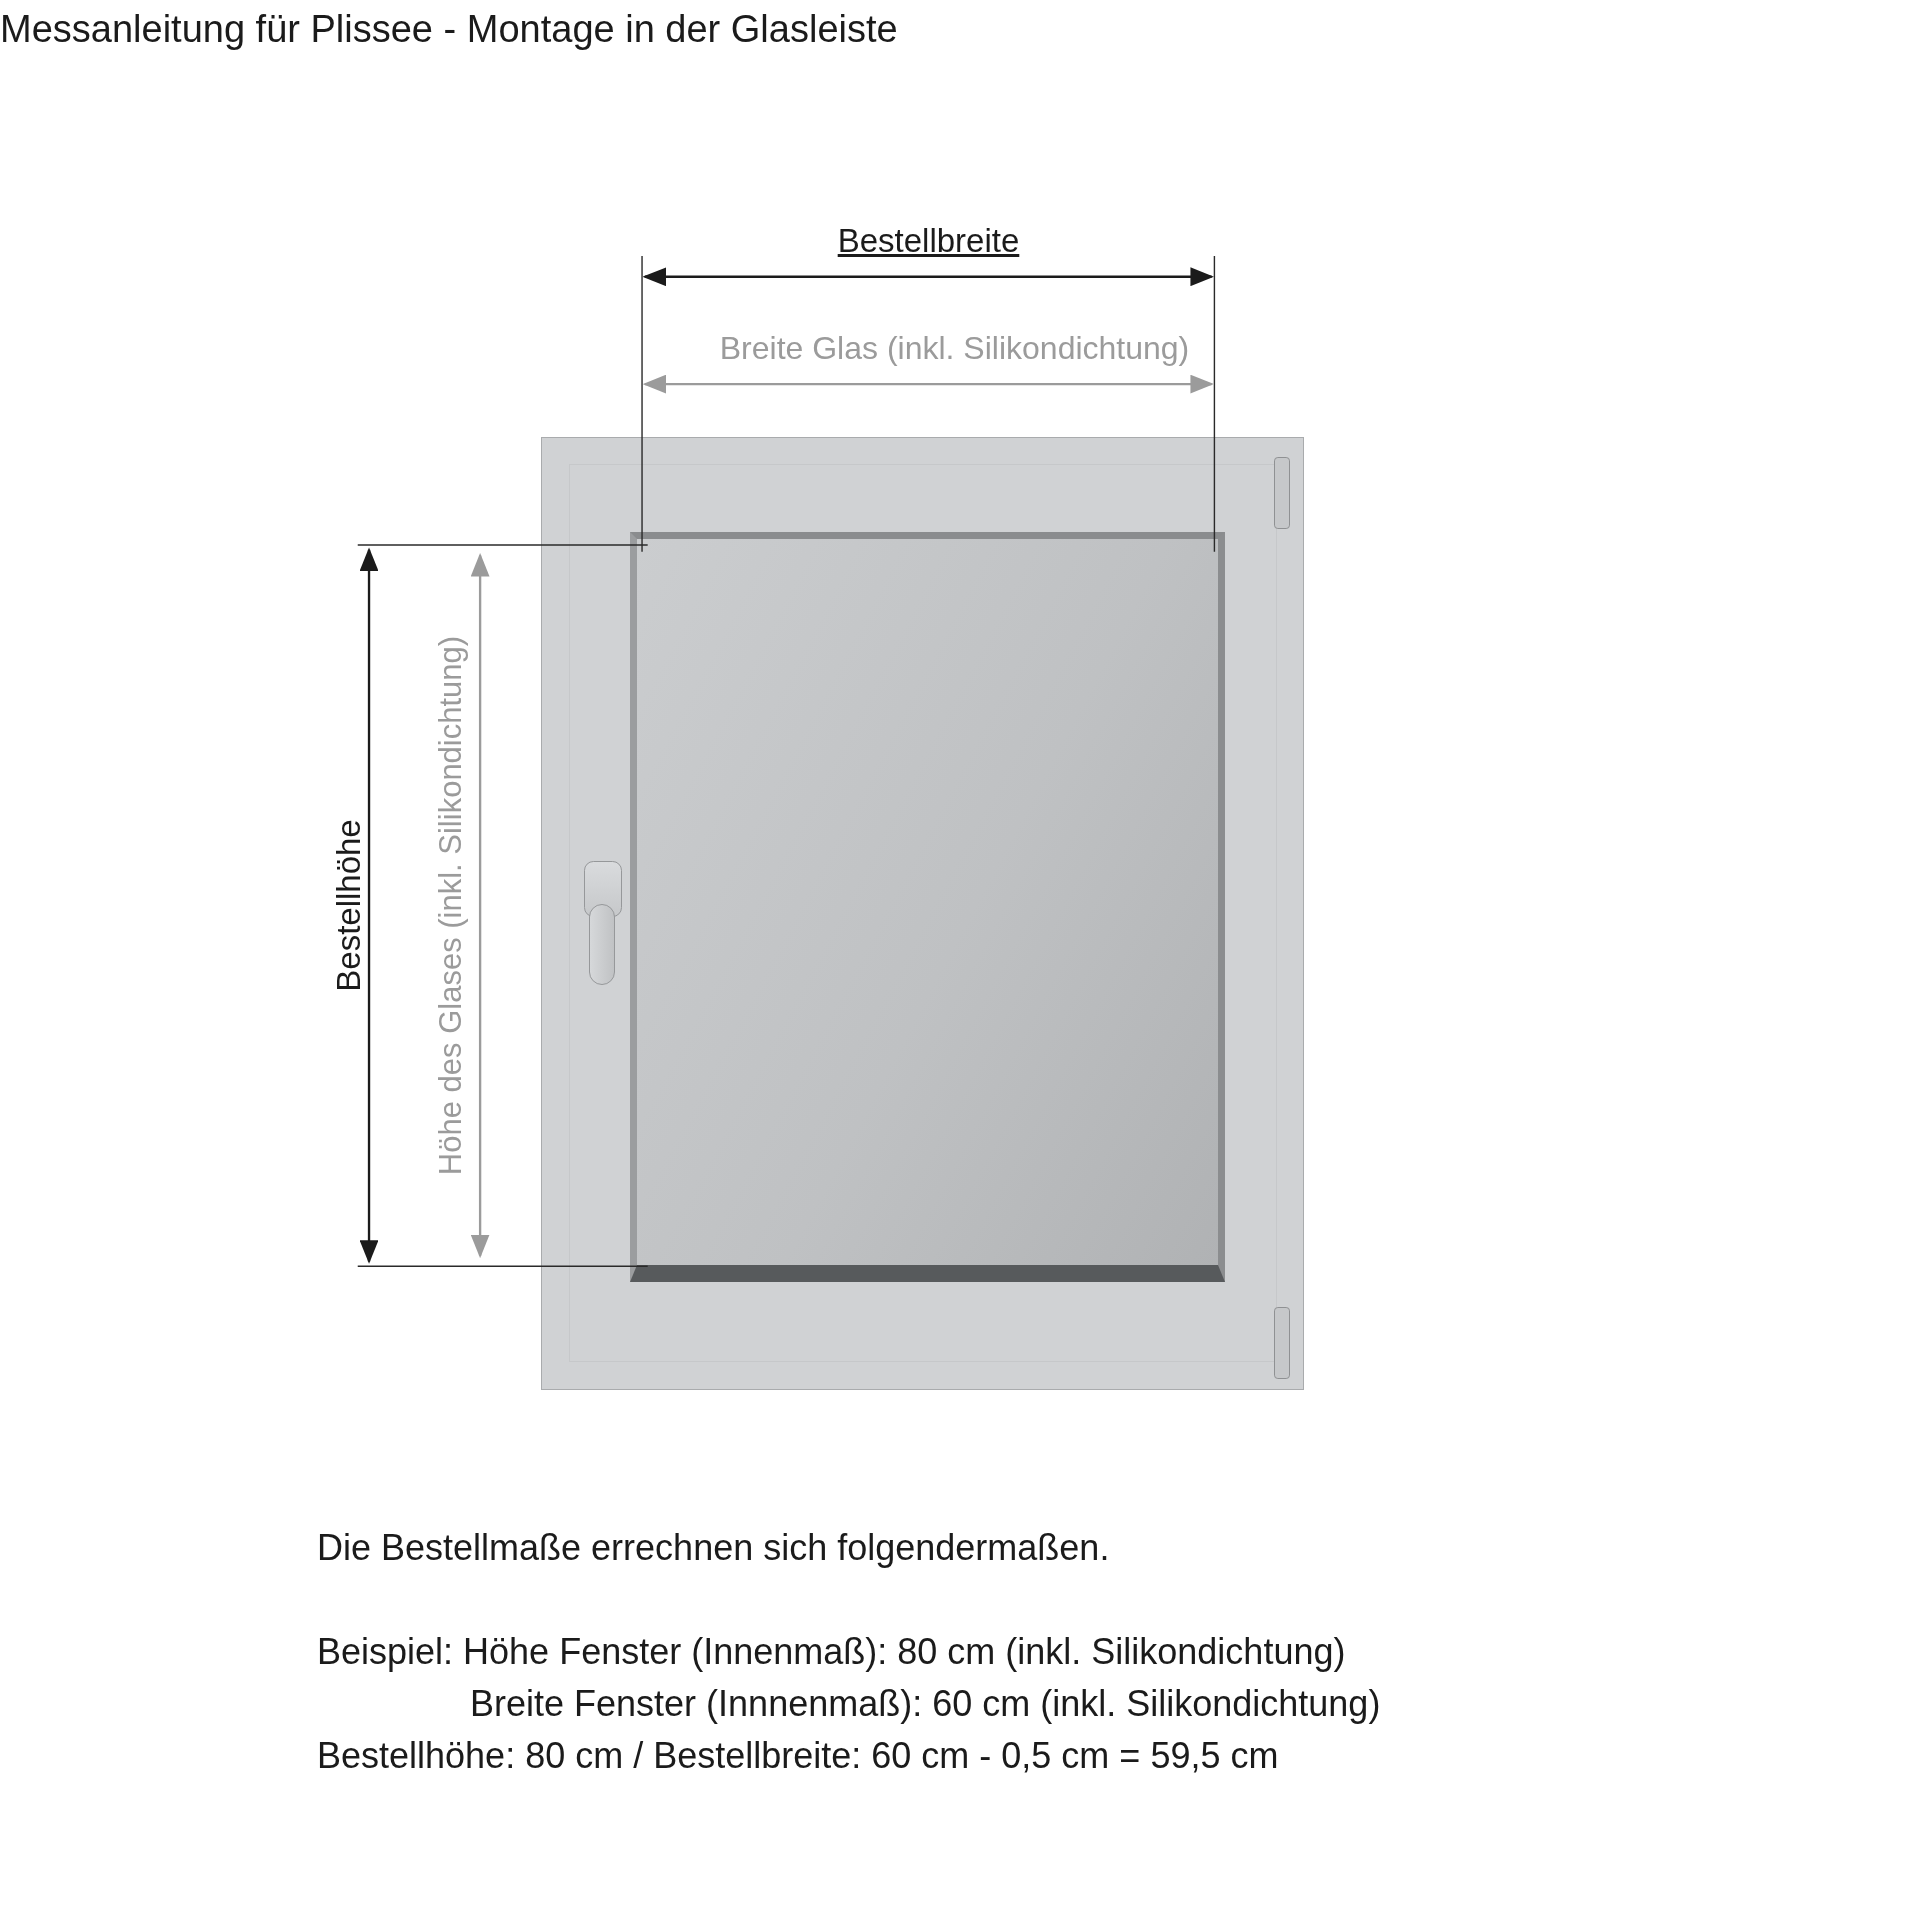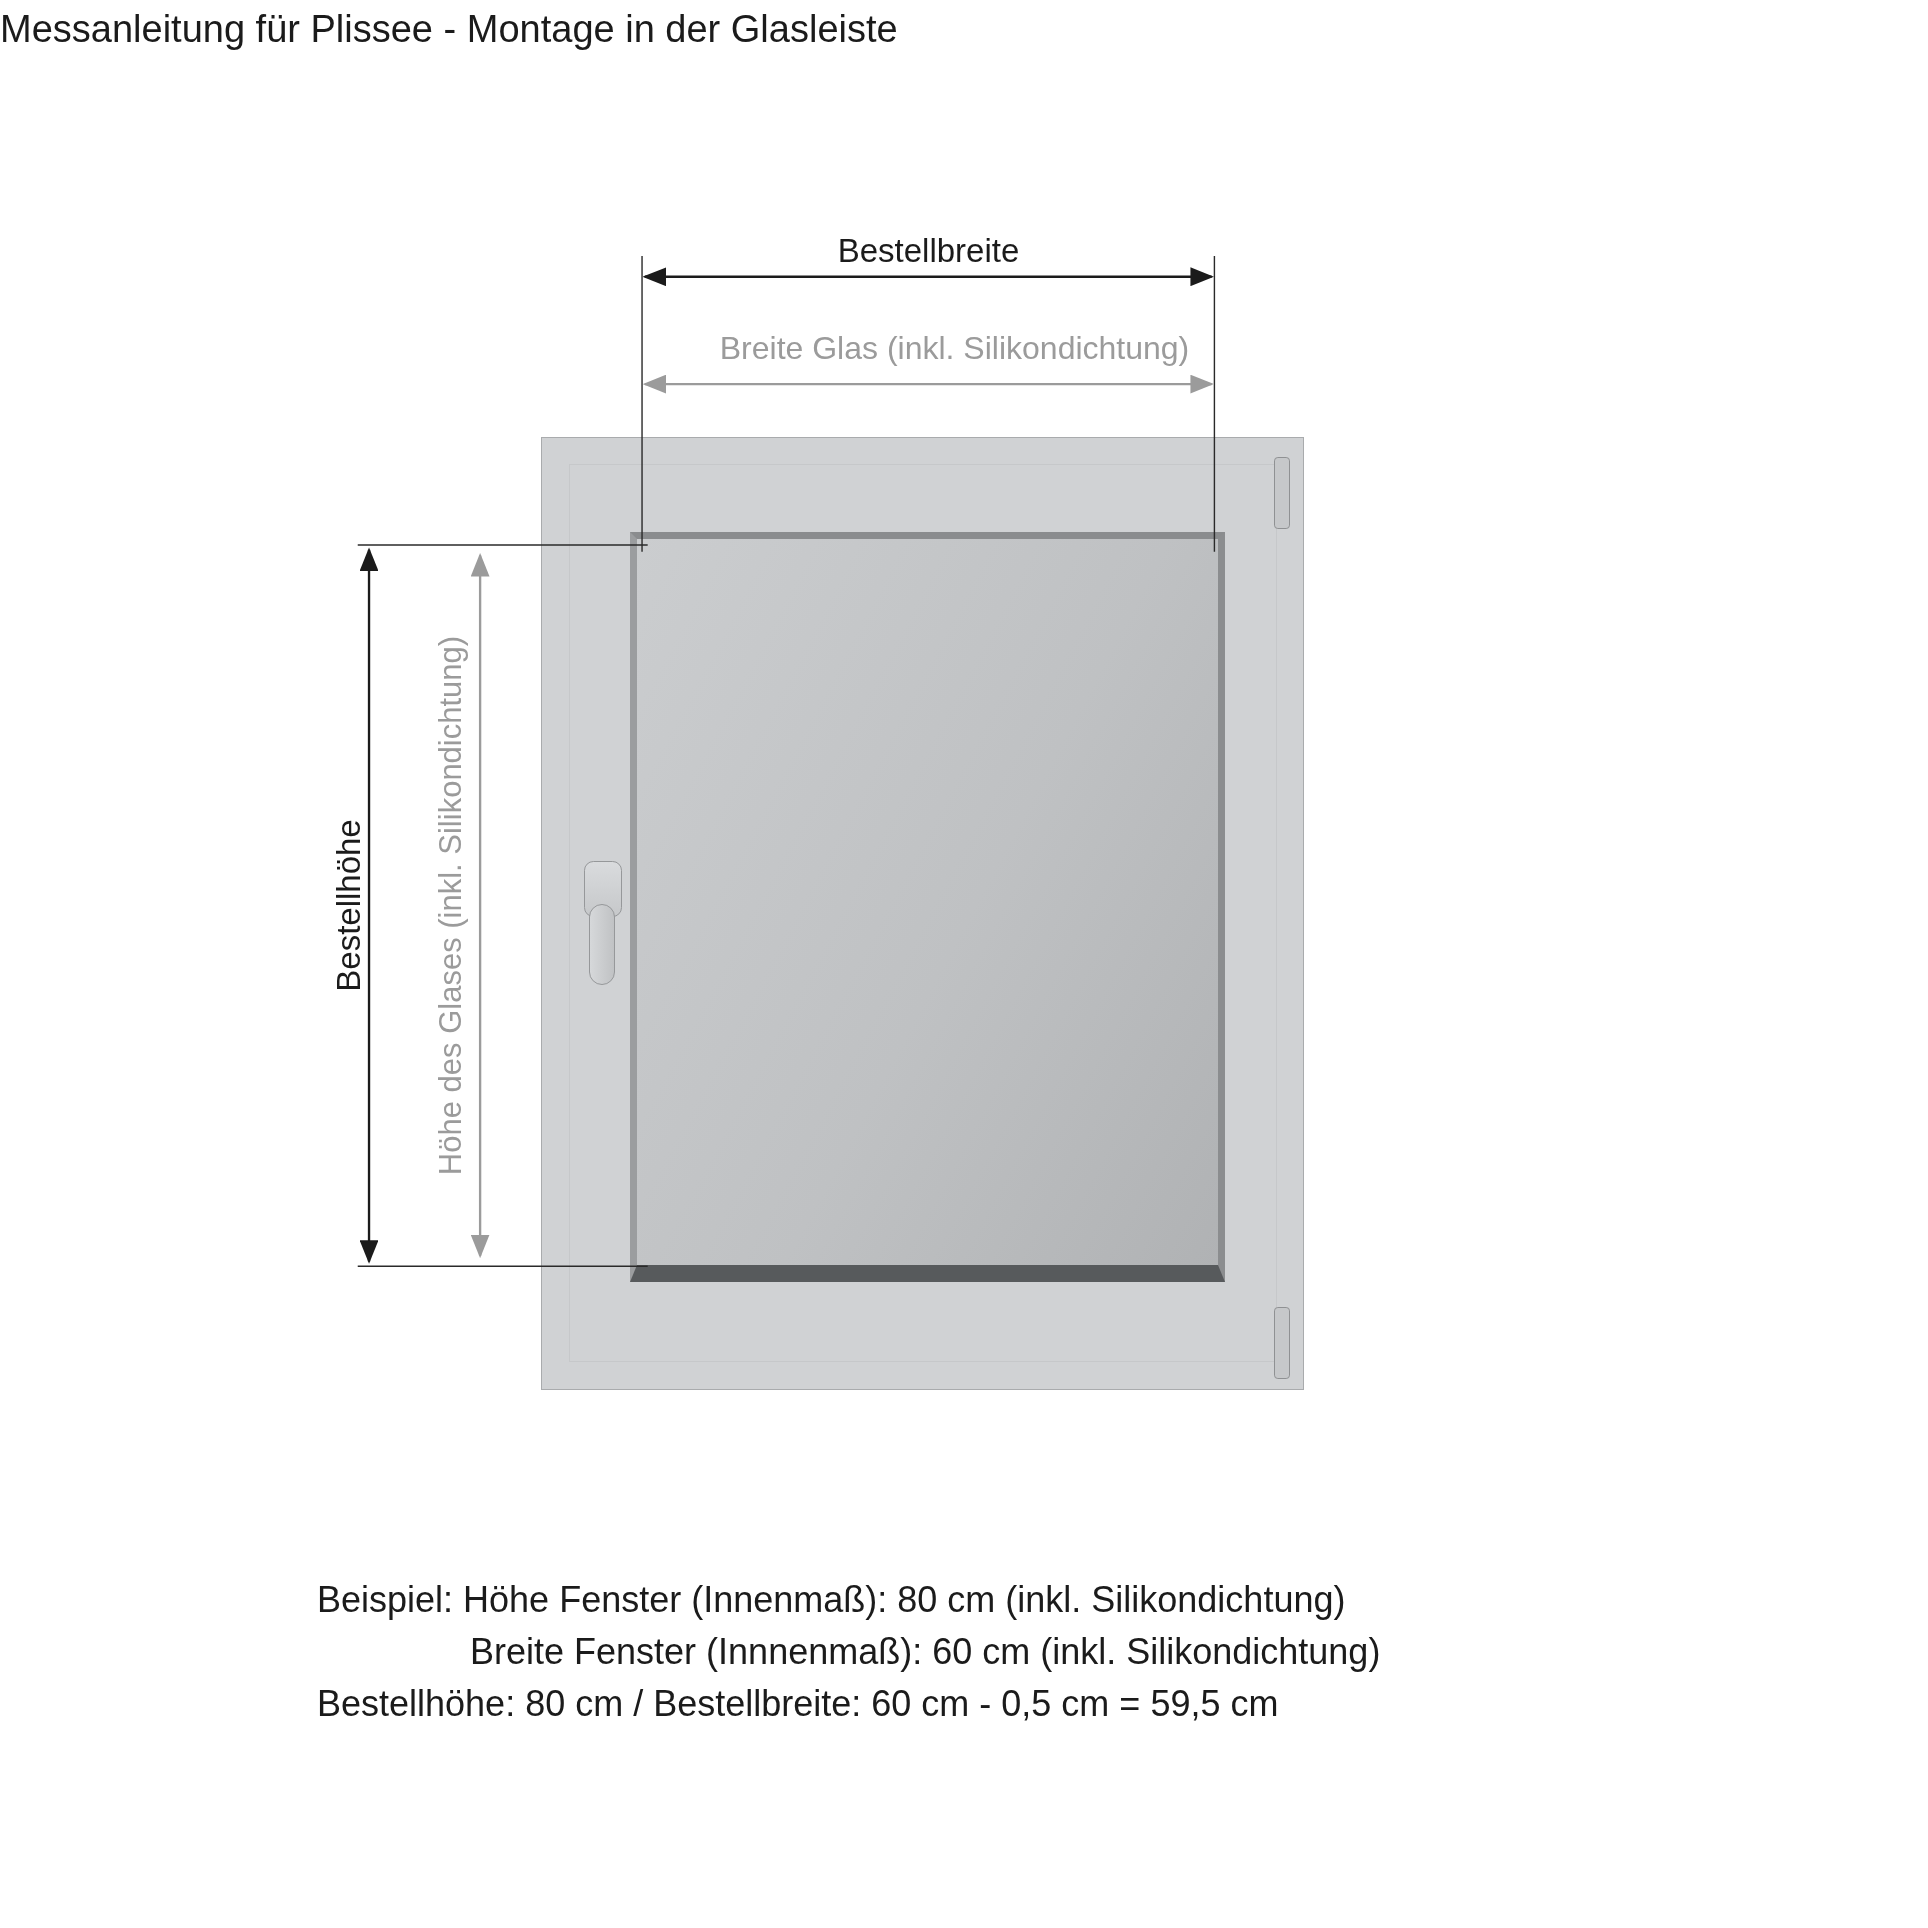--- a/index.html
+++ b/index.html
@@ -51,21 +51,21 @@
   .hinge-top{left:1274px;top:457px;}
   .hinge-bottom{left:1274px;top:1307px;}
   
   .dim-svg{position:absolute;left:0;top:0;width:1928px;height:1928px;pointer-events:none;}
   .ln-black{stroke:var(--c-order);stroke-width:2.5;}
   .ln-gray{stroke:var(--c-glass);stroke-width:2.5;}
   .ln-ext{stroke:#2a2a2a;stroke-width:1.5;}
   .ah-black{fill:var(--c-order);}
   .ah-gray{fill:var(--c-glass);}
   .dim-label{position:absolute;text-align:center;white-space:nowrap;}
-  .lbl-order-width{left:642px;top:232px;width:573px;font-size:33px;color:var(--c-order);}
+  .lbl-order-width{left:642px;top:222px;width:573px;font-size:33px;color:var(--c-order);text-decoration:underline;}
   .lbl-glass-width{left:642px;top:330px;width:625px;font-size:32px;color:var(--c-glass);}
   .lbl-rot{height:41px;width:584px;transform:rotate(-90deg);transform-origin:center;line-height:41px;}
   .lbl-order-height{left:56px;top:885px;font-size:33px;color:var(--c-order);}
   .lbl-glass-height{left:158px;top:885px;font-size:31px;color:var(--c-glass);}
   
   .instructions{position:absolute;left:317px;top:1522px;width:1469px;font-size:36px;line-height:52px;}
   .instructions p{margin:0;}
   .warn{color:var(--c-warn);}
   .gap{height:52px;}
   .indent{padding-left:153px;}
@@ -105,20 +105,21 @@
     <line class="ln-black" x1="392" y1="584" x2="392" y2="1340" marker-start="url(#arrow-black)" marker-end="url(#arrow-black)"></line>
     <line class="ln-gray" x1="510" y1="590" x2="510" y2="1334" marker-start="url(#arrow-gray)" marker-end="url(#arrow-gray)"></line>
   </svg>
 
   <div class="dim-label lbl-order-width">Bestellbreite</div>
   <div class="dim-label lbl-glass-width">Breite Glas (inkl. Silikondichtung)</div>
   <div class="dim-label lbl-rot lbl-order-height">Bestellhöhe</div>
   <div class="dim-label lbl-rot lbl-glass-height">Höhe des Glases (inkl. Silikondichtung)</div>
 
   <div class="instructions">
+    <p>Die Bestellmaße errechnen sich folgendermaßen.</p>
     <div class="gap"></div>
     <p>Beispiel: Höhe Fenster (Innenmaß): 80 cm (inkl. Silikondichtung)</p>
     <p class="indent">Breite Fenster (Innnenmaß): 60 cm (inkl. Silikondichtung)</p>
     <p>Bestellhöhe: 80 cm / Bestellbreite: 60 cm - 0,5 cm = 59,5 cm</p>
   </div>
 
 </div>
 
 
 </body></html>

